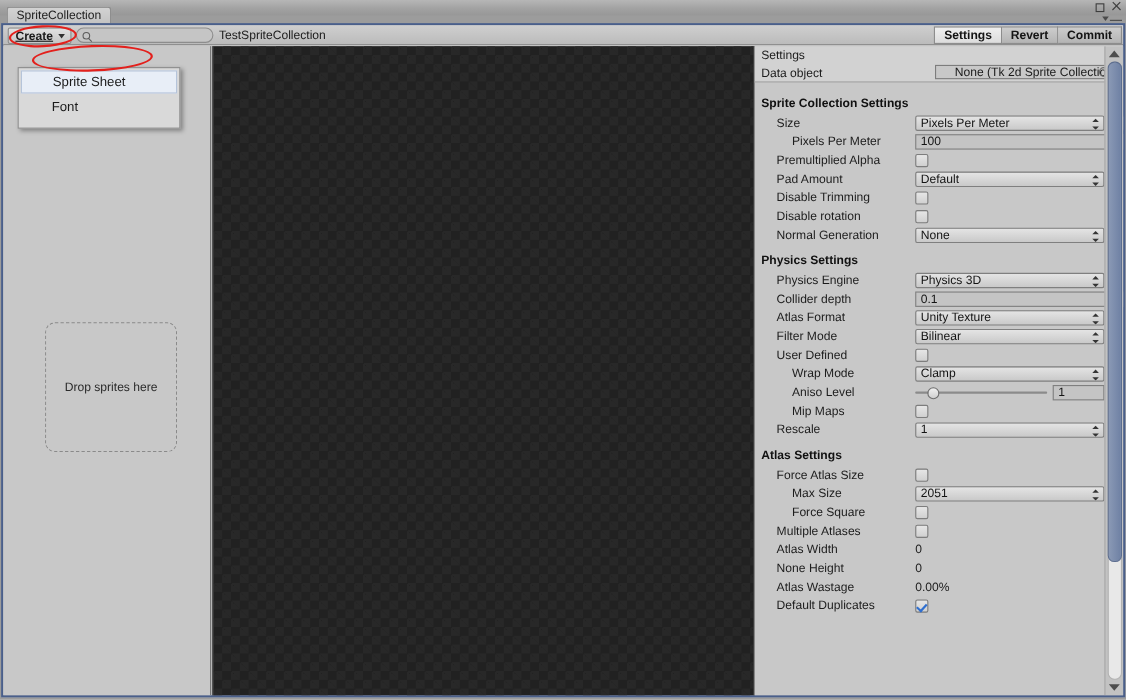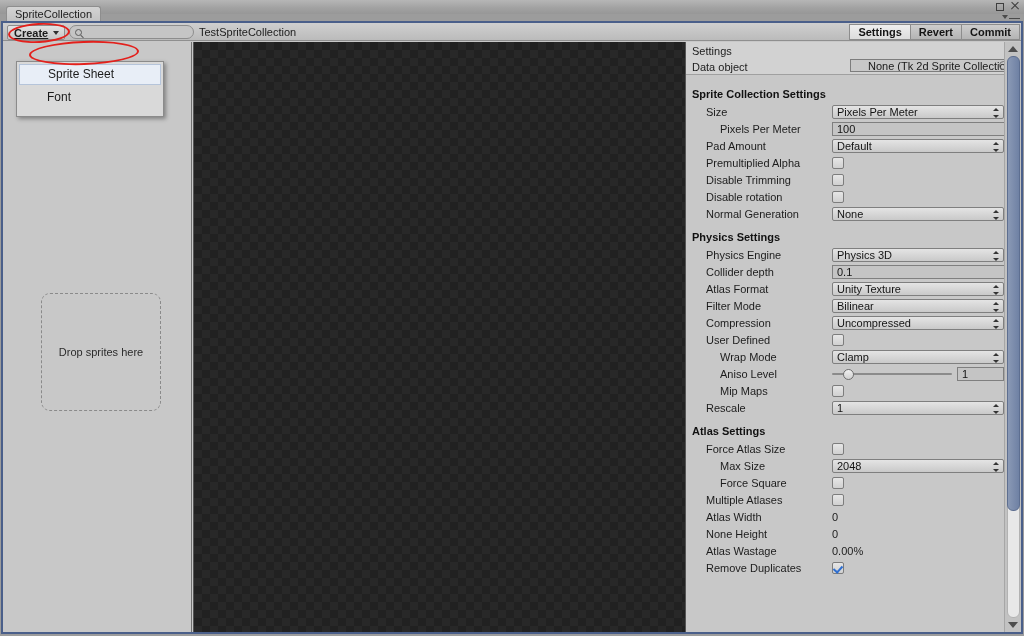--- a/index.html
+++ b/index.html
@@ -373,32 +373,32 @@
             </div>
             <div class="gear">⚙</div>
           </div>
           <div class="row ind2">
             <div class="lbl">Pixels Per Meter</div>
             <div class="ctrl">
               <div class="txtfield">100</div>
             </div>
           </div>
           <div class="row ind1">
+            <div class="lbl">Premultiplied Alpha</div>
+            <div class="ctrl">
+              <div class="chk"></div>
+            </div>
+          </div>
+          <div class="row ind1">
             <div class="lbl">Pad Amount</div>
             <div class="ctrl">
               <div class="popup"><span>Default</span><span class="updown"></span></div>
             </div>
           </div>
           <div class="row ind1">
-            <div class="lbl">Premultiplied Alpha</div>
-            <div class="ctrl">
-              <div class="chk"></div>
-            </div>
-          </div>
-          <div class="row ind1">
             <div class="lbl">Disable Trimming</div>
             <div class="ctrl">
               <div class="chk"></div>
             </div>
           </div>
           <div class="row ind1">
             <div class="lbl">Disable rotation</div>
             <div class="ctrl">
               <div class="chk"></div>
             </div>
@@ -425,26 +425,20 @@
           <div class="row ind1">
             <div class="lbl">Atlas Format</div>
             <div class="ctrl">
               <div class="popup"><span>Unity Texture</span><span class="updown"></span></div>
             </div>
           </div>
           <div class="row ind1">
             <div class="lbl">Filter Mode</div>
             <div class="ctrl">
               <div class="popup"><span>Bilinear</span><span class="updown"></span></div>
-            </div>
-          </div>
-          <div class="row ind1">
-            <div class="lbl">Compression</div>
-            <div class="ctrl">
-              <div class="popup"><span>Uncompressed</span><span class="updown"></span></div>
             </div>
           </div>
           <div class="row ind1">
             <div class="lbl">User Defined</div>
             <div class="ctrl">
               <div class="chk"></div>
             </div>
           </div>
           <div class="row ind2">
             <div class="lbl">Wrap Mode</div>
@@ -477,21 +471,21 @@
           <div class="sec-title">Atlas Settings</div>
           <div class="row ind1">
             <div class="lbl">Force Atlas Size</div>
             <div class="ctrl">
               <div class="chk"></div>
             </div>
           </div>
           <div class="row ind2">
             <div class="lbl">Max Size</div>
             <div class="ctrl">
-              <div class="popup"><span>2048</span><span class="updown"></span></div>
+              <div class="popup"><span>2051</span><span class="updown"></span></div>
             </div>
           </div>
           <div class="row ind2">
             <div class="lbl">Force Square</div>
             <div class="ctrl">
               <div class="chk"></div>
             </div>
           </div>
           <div class="row ind1">
             <div class="lbl">Multiple Atlases</div>
@@ -511,21 +505,21 @@
               <div class="readval">0</div>
             </div>
           </div>
           <div class="row ind1">
             <div class="lbl">Atlas Wastage</div>
             <div class="ctrl">
               <div class="readval">0.00%</div>
             </div>
           </div>
           <div class="row ind1">
-            <div class="lbl">Remove Duplicates</div>
+            <div class="lbl">Default Duplicates</div>
             <div class="ctrl">
               <div class="chk on"></div>
             </div>
           </div>
         </div>
 
       <div class="scrollbar">
         <div class="sb-arrow sb-up"></div>
         <div class="sb-track"></div>
         <div class="sb-thumb"></div>

